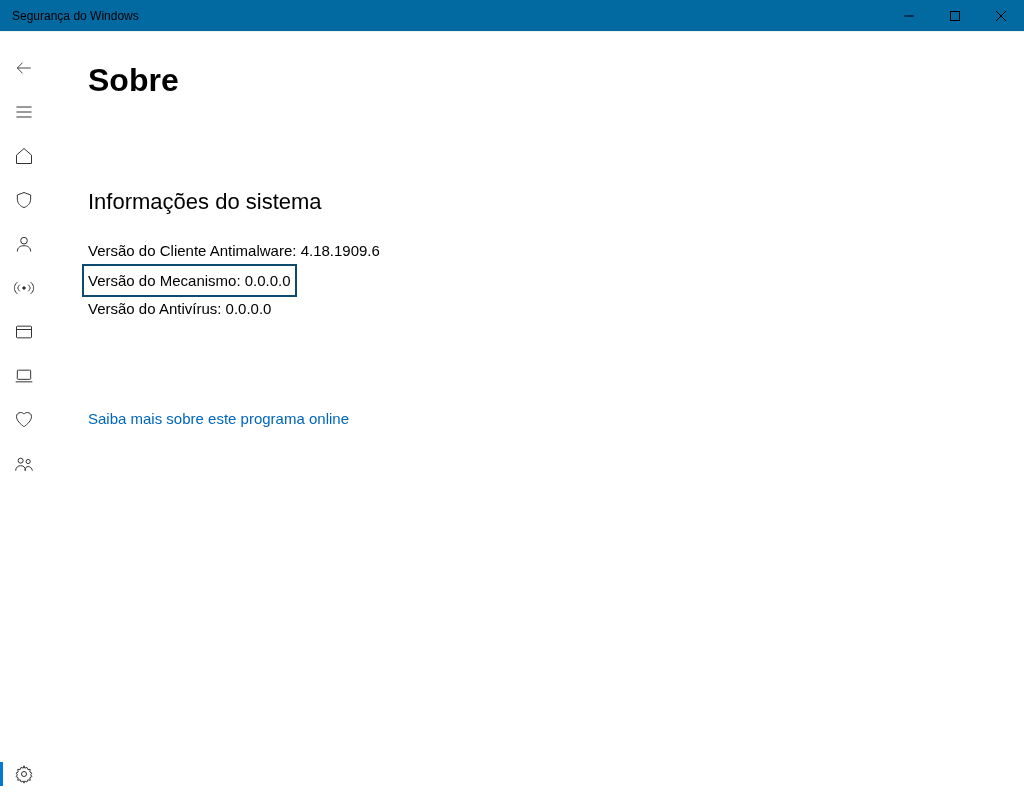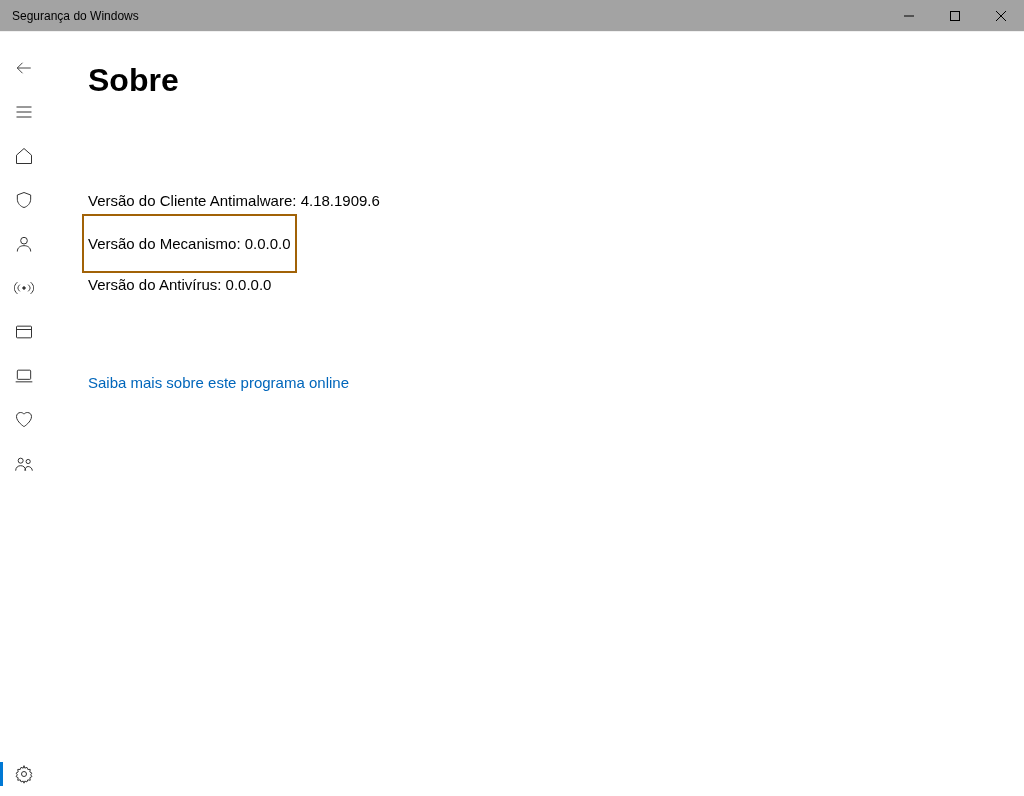--- a/index.html
+++ b/index.html
@@ -14,21 +14,21 @@
       background: #ffffff;
       overflow: hidden;
       position: relative;
     }
     .titlebar {
       height: 32px;
       display: flex;
       align-items: center;
       justify-content: space-between;
       padding-left: 12px;
-      background: #a3a3a3;
+      background: #0369a1;
       border-bottom: 1px solid #f0f0f0;
     }
     .titlebar-title {
       font-size: 12px;
       color: #000;
     }
     .titlebar-controls {
       display: flex;
       height: 100%;
     }
@@ -106,26 +106,26 @@
       color: #000;
       margin-bottom: 24px;
     }
     .info-line {
       font-size: 15px;
       color: #000;
       line-height: 1.55;
       display: inline-block;
     }
     .info-line.highlight {
-      border: 2px solid #a16207;
-      padding: 16px 4px;
+      border: 2px solid #0c4a6e;
+      padding: 3px 4px;
       margin-left: -6px;
     }
     .info-block {
-      margin-bottom: 4px;
+      margin-bottom: 16px;
     }
     .info-row {
       line-height: 1.55;
     }
     .link {
       color: #0066bb;
       font-size: 15px;
       margin-top: 72px;
       display: inline-block;
       cursor: pointer;
@@ -238,20 +238,21 @@
       <svg viewBox="0 0 24 24">
           <circle cx="12" cy="12" r="3"></circle>
           <path d="M12 2 L13 5 L15.5 4 L16.5 6.5 L19.5 6.5 L19 9.5 L21.5 11 L20 13 L21.5 15 L19 16.5 L19.5 19.5 L16.5 19 L15.5 21.5 L13 20.5 L12 23 L11 20.5 L8.5 21.5 L7.5 19 L4.5 19.5 L5 16.5 L2.5 15 L4 13 L2.5 11 L5 9.5 L4.5 6.5 L7.5 6.5 L8.5 4 L11 5 Z"></path>
         </svg>
     </div>
   </div>
 
   <div class="content">
     <h1 class="page-title">Sobre</h1>
 
+    <h2 class="section-title">Informações do sistema</h2>
 
     <div class="info-block">
       <div class="info-row">
         <span class="info-line">
           <span>Versão do Cliente Antimalware:</span>
           <span>4.18.1909.6</span>
         </span>
       </div>
       <div class="info-row">
         <span class="info-line highlight">

